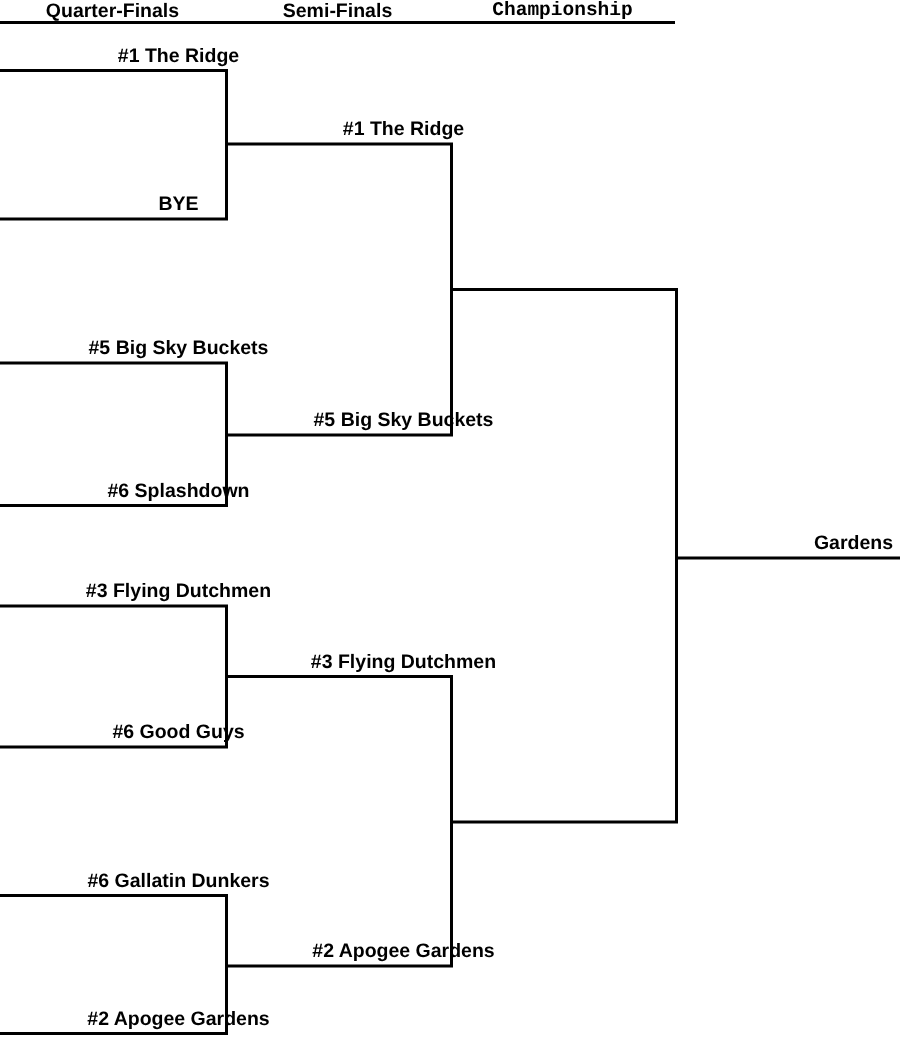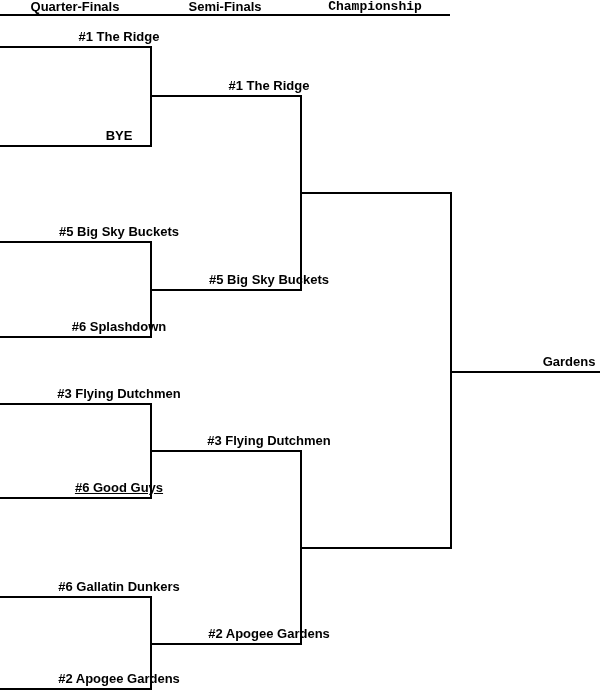--- a/index.html
+++ b/index.html
@@ -74,21 +74,21 @@
   <div class="vline" style="left:150px; top:241px; height:97px;"></div>
 
   <div class="slot-label" style="left:150px; top:272px;">#5 Big Sky Buckets</div>
   <div class="hline" style="left:150px; top:289px; width:150px;"></div>
 
   <div class="vline" style="left:300px; top:95px; height:196px;"></div>
   <div class="hline" style="left:300px; top:192px; width:150px;"></div>
 
   <div class="slot-label" style="left:0; top:386px;">#3 Flying Dutchmen</div>
   <div class="hline" style="left:0; top:403px; width:150px;"></div>
-  <div class="slot-label" style="left:0; top:480px;text-decoration:underline;">#6 Good Guys</div>
+  <div class="slot-label" style="left:0; top:480px;">#6 Good Guys</div>
   <div class="hline" style="left:0; top:497px; width:150px;"></div>
   <div class="vline" style="left:150px; top:403px; height:96px;"></div>
 
   <div class="slot-label" style="left:150px; top:433px;">#3 Flying Dutchmen</div>
   <div class="hline" style="left:150px; top:450px; width:150px;"></div>
 
   <div class="slot-label" style="left:0; top:579px;">#6 Gallatin Dunkers</div>
   <div class="hline" style="left:0; top:596px; width:150px;"></div>
   <div class="slot-label" style="left:0; top:671px;">#2 Apogee Gardens</div>
   <div class="hline" style="left:0; top:688px; width:150px;"></div>

